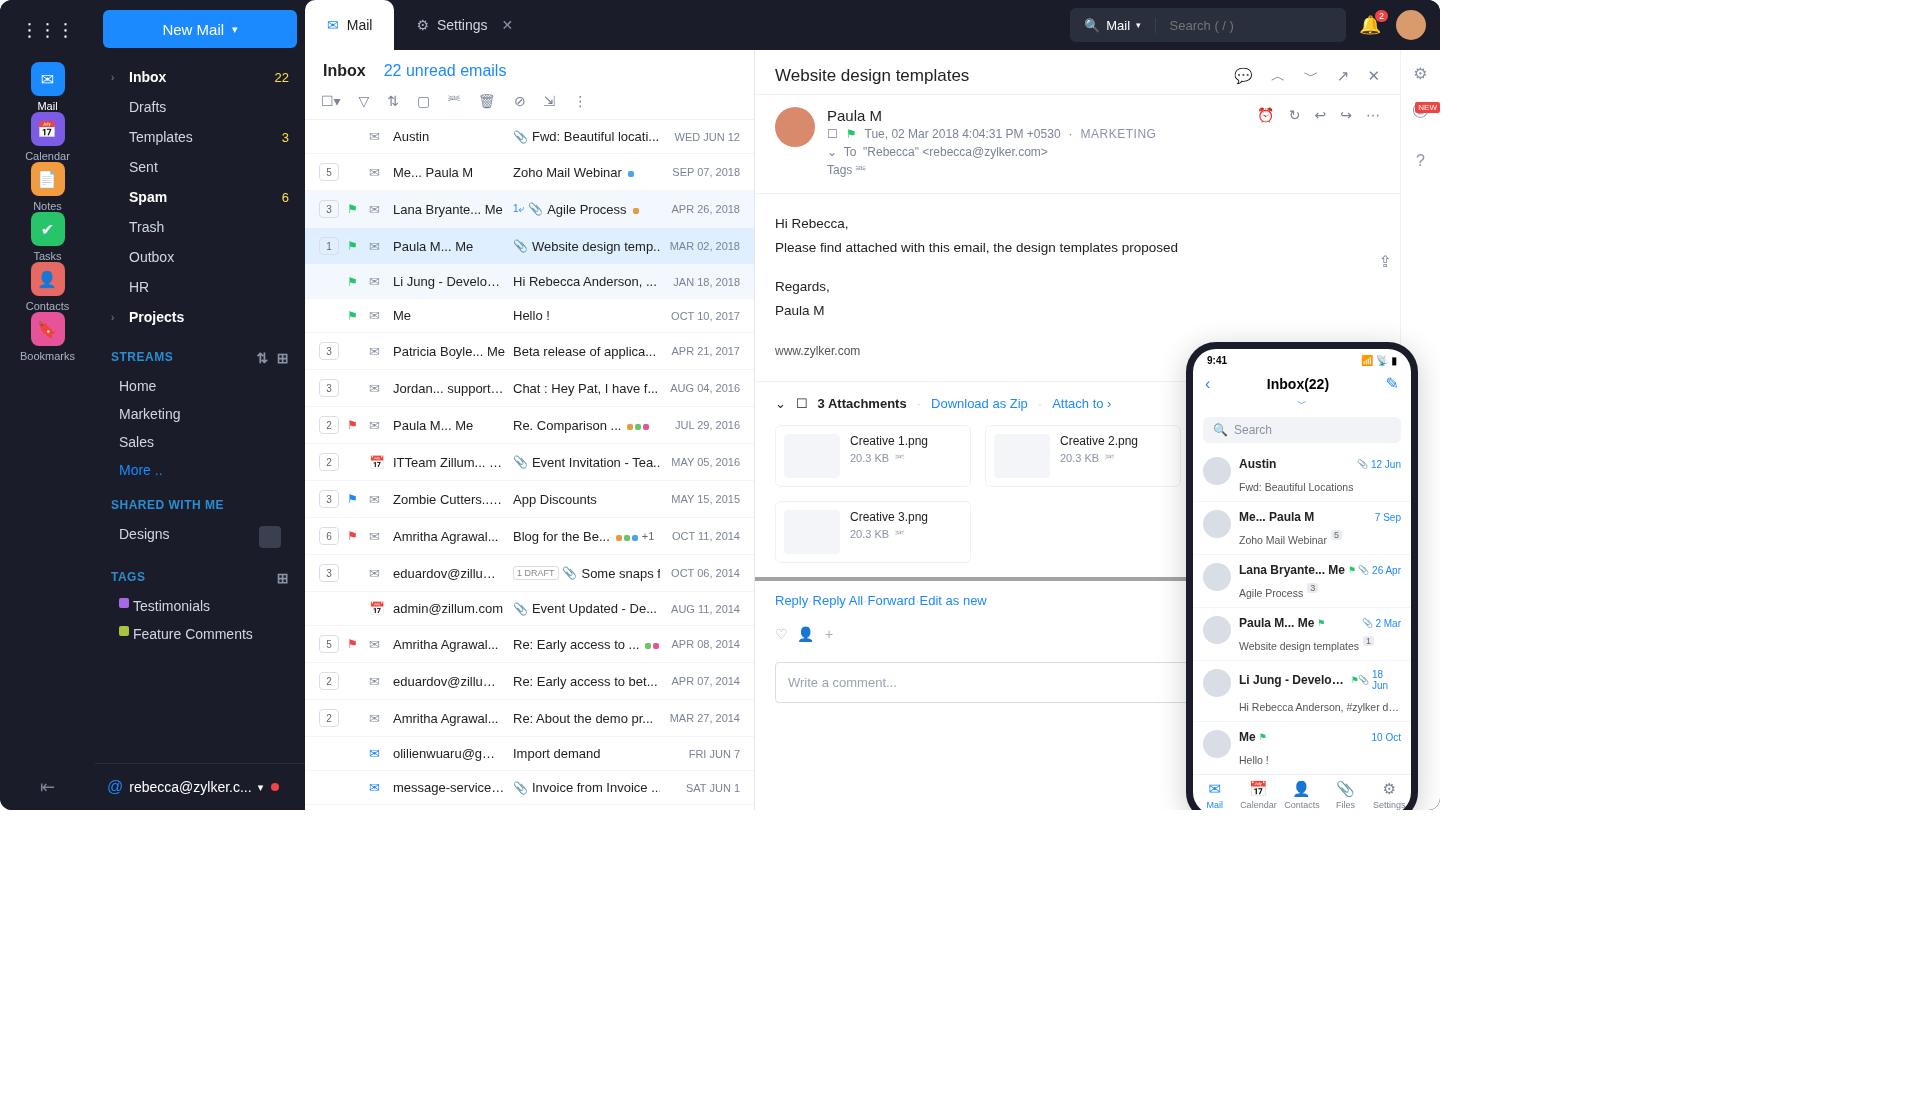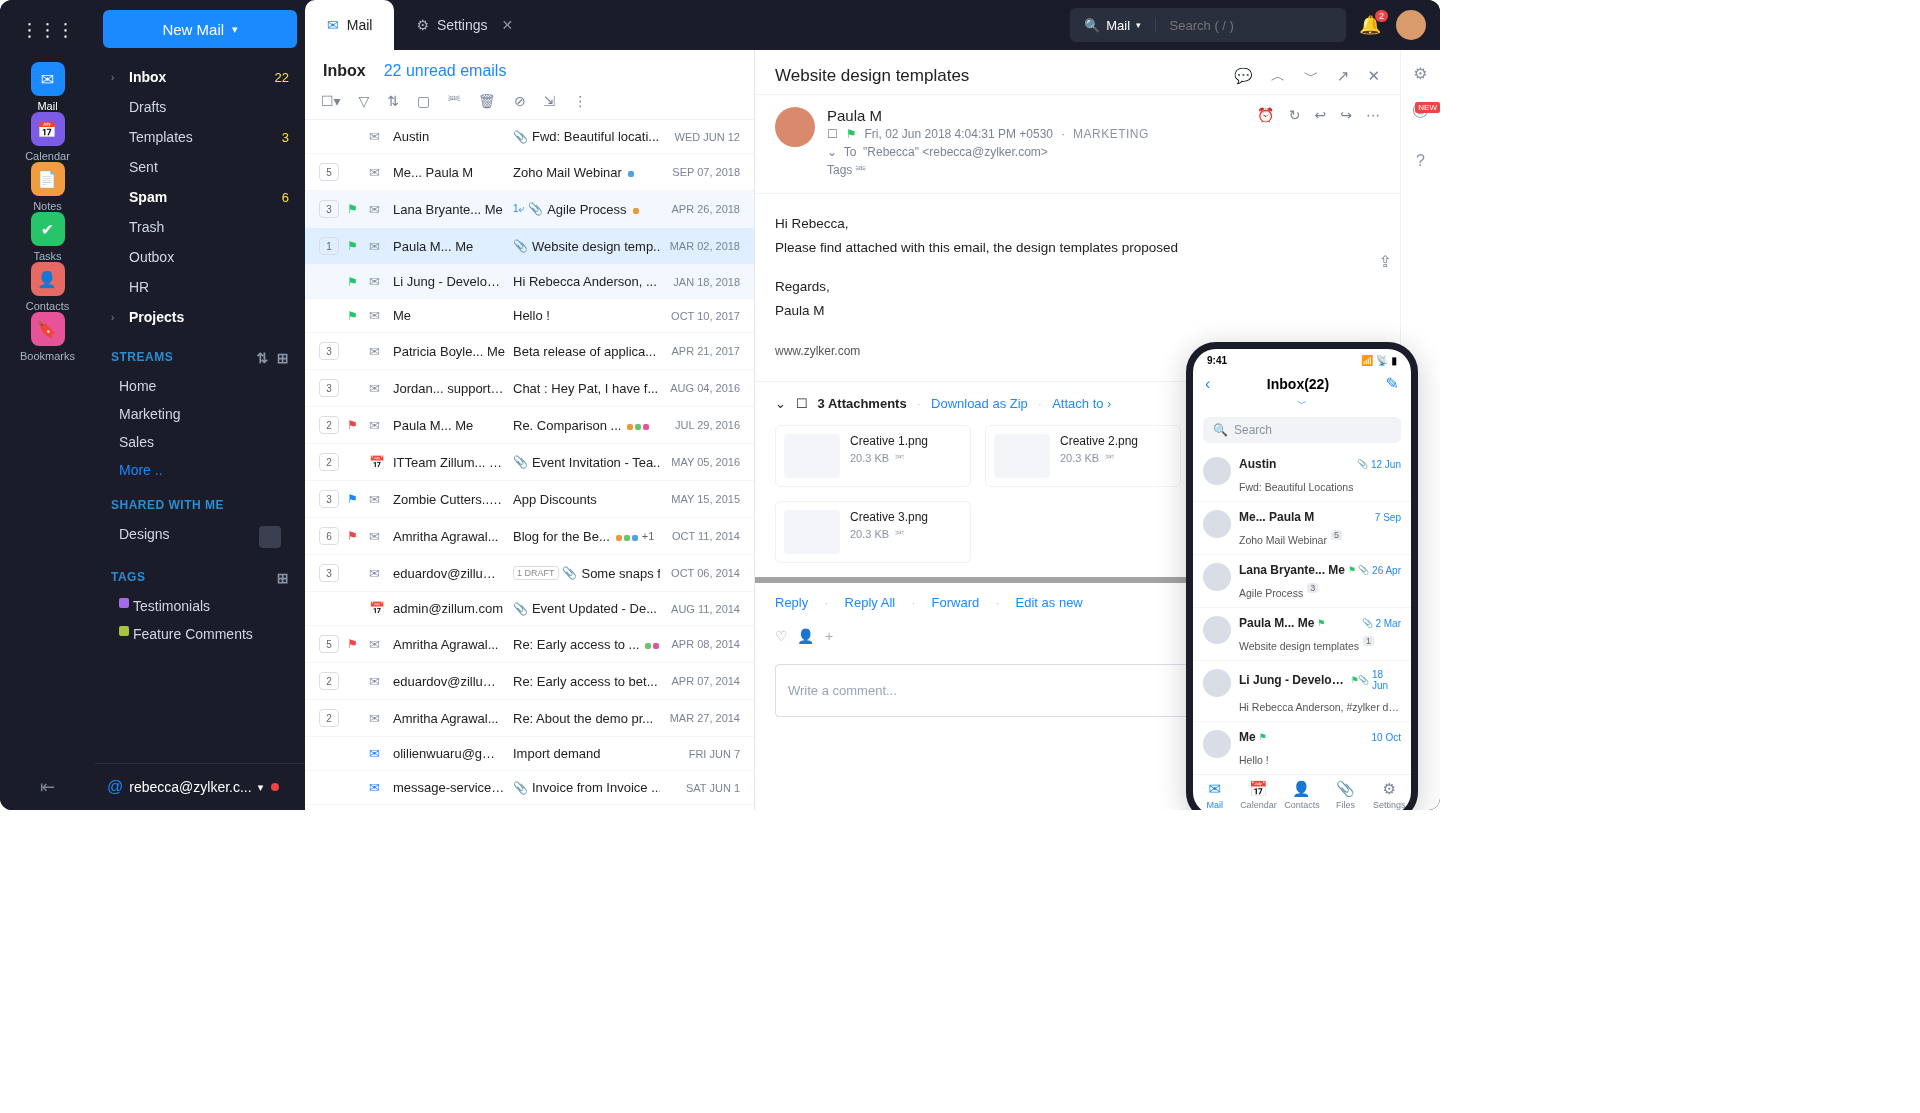--- a/index.html
+++ b/index.html
@@ -94,24 +94,24 @@
 .msgbody .site{margin-top:18px;font-size:12px;color:#555}
 .atts{padding:14px 20px;border-top:1px solid #eef1f5}
 .atts-head{display:flex;align-items:center;gap:10px;font-size:13px;color:#222}
 .atts-head .link{color:#1b89ff}
 .atts-head .sep{color:#ccc}
 .att-cards{display:flex;gap:14px;margin-top:14px;flex-wrap:wrap}
 .att{display:flex;gap:10px;border:1px solid #eef1f5;border-radius:6px;padding:8px;width:196px}
 .att .thumb{width:56px;height:44px;background:#f3f5f8;border-radius:4px}
 .att .an{font-size:12px;color:#222}
 .att .as{font-size:11px;color:#8a93a6;margin-top:4px}
-.reply-bar{padding:12px 20px;display:flex;gap:16px;font-size:13px;color:#1b89ff;border-top:6px solid #a3a3a3}
+.reply-bar{padding:12px 20px;display:flex;font-size:13px;color:#1b89ff;border-top:4px solid #a3a3a3}
 .reply-bar .sep{color:#ccc}
 .heart-row{padding:6px 20px 12px;display:flex;gap:10px;color:#a5adba;font-size:14px}
-.comment{margin:8px 20px 16px;border:1px solid #d8dde6;border-radius:4px;padding:18px 12px;color:#9aa3b4;font-size:13px}
+.comment{margin:8px 20px 16px;border:1px solid #d8dde6;border-radius:4px;padding:12px 12px;color:#9aa3b4;font-size:13px}
 
 .rrail{width:40px;border-left:1px solid #eef1f5;display:flex;flex-direction:column;align-items:center;gap:18px;padding-top:14px;color:#8a93a6;font-size:16px;position:relative}
 .rrail .new{background:#e44;color:#fff;font-size:8px;padding:1px 3px;border-radius:2px;position:absolute;top:52px;right:0}
 
 .mobile{position:absolute;right:22px;bottom:-12px;width:232px;height:480px;background:#fff;border-radius:30px;border:7px solid #1a1d29;display:flex;flex-direction:column;overflow:hidden;box-shadow:0 6px 30px rgba(0,0,0,.2)}
 .mstatus{display:flex;justify-content:space-between;padding:6px 14px 2px;font-size:10px;font-weight:600}
 .mhead{display:flex;align-items:center;padding:6px 12px}
 .mhead .back{color:#1b89ff;font-size:16px}
 .mhead .title{flex:1;text-align:center;font-size:14px;font-weight:600}
 .mhead .compose{color:#1b89ff;font-size:16px}
@@ -531,21 +531,21 @@
               <span>✕</span>
             </div>
           </div>
           <div class="meta">
             <div class="av"></div>
             <div class="info">
               <div class="sender">Paula M</div>
               <div class="line2">
                   <span>☐</span>
                   <span class="grnflag">⚑</span>
-                  <span>Fri, 02 Jun 2018 4:04:31 PM +0530</span>
+                  <span>Tue, 02 Mar 2018 4:04:31 PM +0530</span>
                   <span>·</span>
                   <span class="cat">MARKETING</span>
                 </div>
               <div class="toline"><span>⌄</span> &nbsp;To &nbsp;<span>"Rebecca" &lt;rebecca@zylker.com&gt;</span></div>
               <div class="tagline"><span>Tags</span> <span>⎃</span></div>
             </div>
             <div class="ric-row">
               <span>⏰</span>
               <span>↻</span>
               <span>↩</span>

